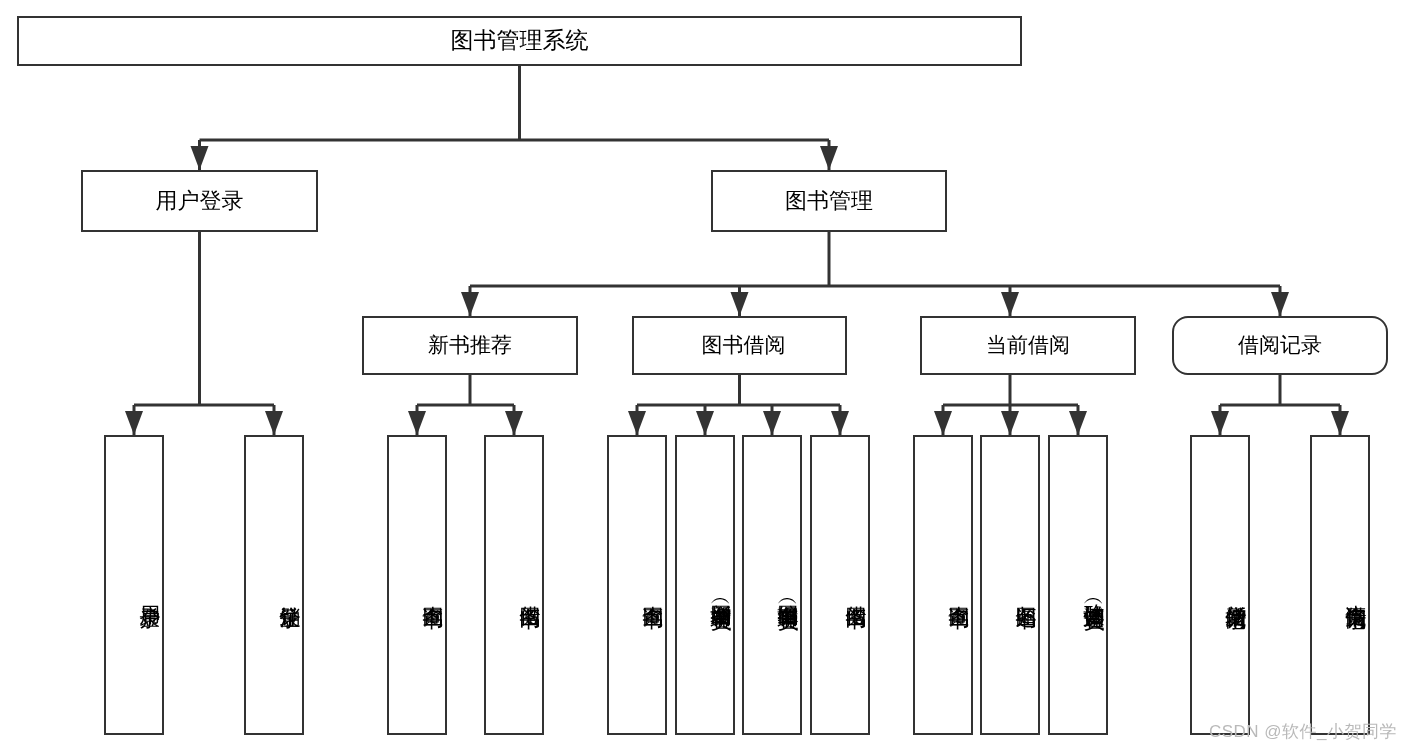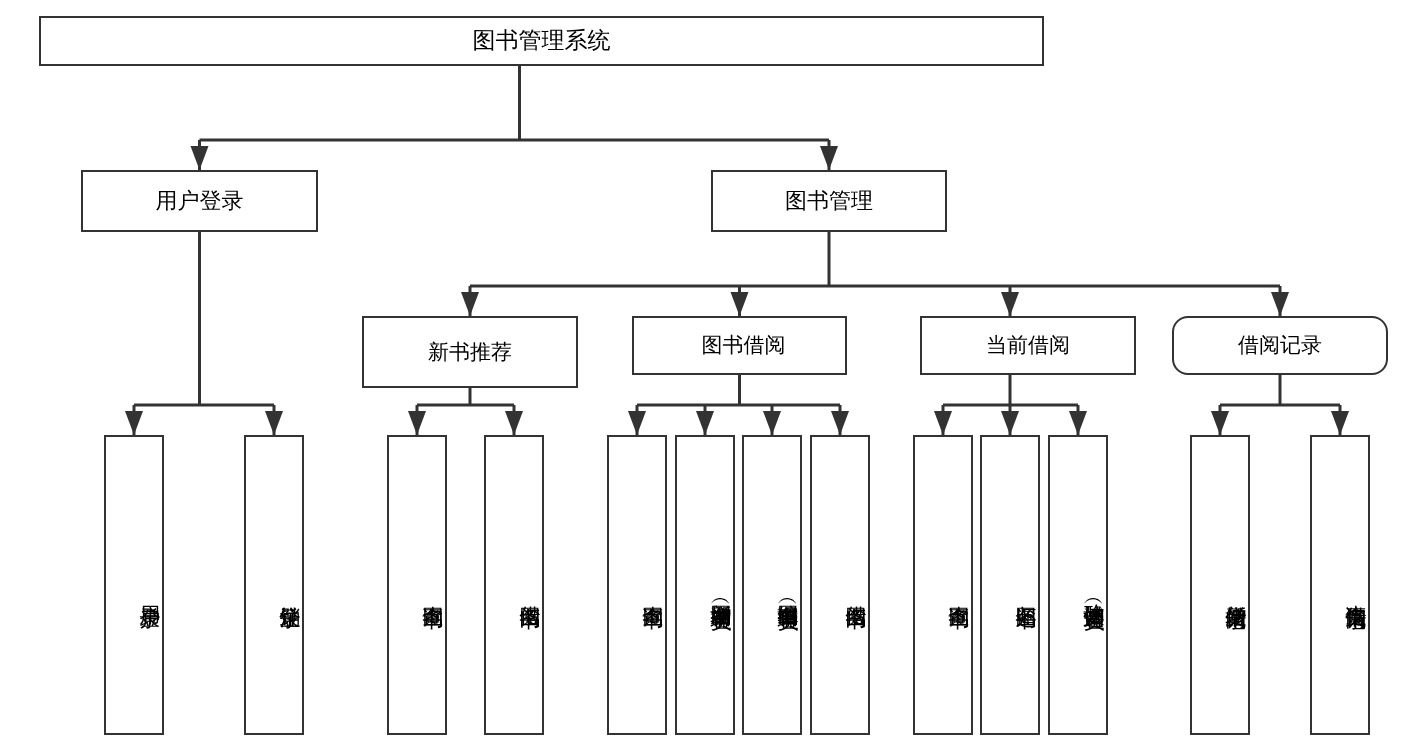--- a/index.html
+++ b/index.html
@@ -123,30 +123,30 @@
       <polygon points="1069,411 1087,411 1078,435" fill="#333333"></polygon>
       <line x1="1280" y1="375" x2="1280" y2="405" stroke="#333333" stroke-width="3"></line>
       <line x1="1220" y1="405" x2="1340" y2="405" stroke="#333333" stroke-width="3"></line>
       <line x1="1220" y1="405" x2="1220" y2="435" stroke="#333333" stroke-width="3"></line>
       <polygon points="1211,411 1229,411 1220,435" fill="#333333"></polygon>
       <line x1="1340" y1="405" x2="1340" y2="435" stroke="#333333" stroke-width="3"></line>
       <polygon points="1331,411 1349,411 1340,435" fill="#333333"></polygon>
     </svg>
 
   <div id="nodes">
-      <div class="node root" style="left: 17px; top: 16px; width: 1005px; height: 50px; margin-left: 22px;">
+      <div class="node root" style="left: 17px; top: 16px; width: 1005px; height: 50px;">
         <span class="node-label">图书管理系统</span>
       </div>
       <div class="node level2" style="left: 81px; top: 170px; width: 237px; height: 62px;">
         <span class="node-label">用户登录</span>
       </div>
       <div class="node level2" style="left: 711px; top: 170px; width: 236px; height: 62px; text-align: right;">
         <span class="node-label">图书管理</span>
       </div>
-      <div class="node level3" style="left: 362px; top: 316px; width: 216px; height: 72px;">
+      <div class="node level3" style="left: 362px; top: 316px; width: 216px; height: 59px;">
         <span class="node-label">新书推荐</span>
       </div>
       <div class="node level3" style="left: 632px; top: 316px; width: 215px; height: 59px; padding-left: 8px;">
         <span class="node-label">图书借阅</span>
       </div>
       <div class="node level3" style="left: 902px; top: 316px; width: 216px; height: 59px; margin-left: 18px;">
         <span class="node-label">当前借阅</span>
       </div>
       <div class="node level3" style="left: 1172px; top: 316px; width: 216px; height: 59px; border-radius: 16px;">
         <span class="node-label">借阅记录</span>
@@ -185,14 +185,15 @@
         <span class="node-label">确认归还（管理员）</span>
       </div>
       <div class="node leaf" style="left: 1190px; top: 435px; width: 60px; height: 300px;">
         <span class="node-label">新增借阅记录</span>
       </div>
       <div class="node leaf" style="left: 1310px; top: 435px; width: 60px; height: 300px;">
         <span class="node-label">查询借阅记录</span>
       </div>
     </div>
 
+  <div class="watermark">CSDN @软件_小贺同学</div>
 
 </div>
 
 </body></html>

